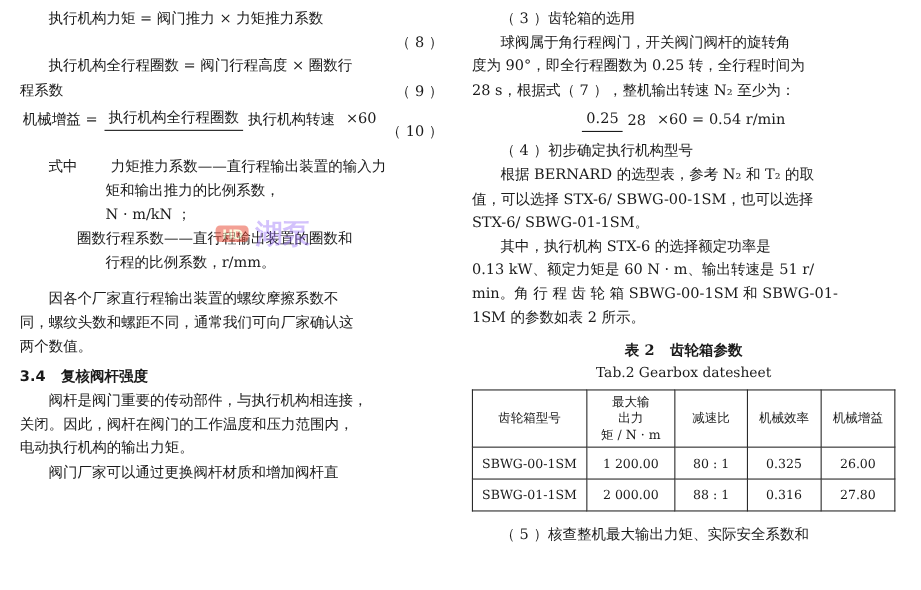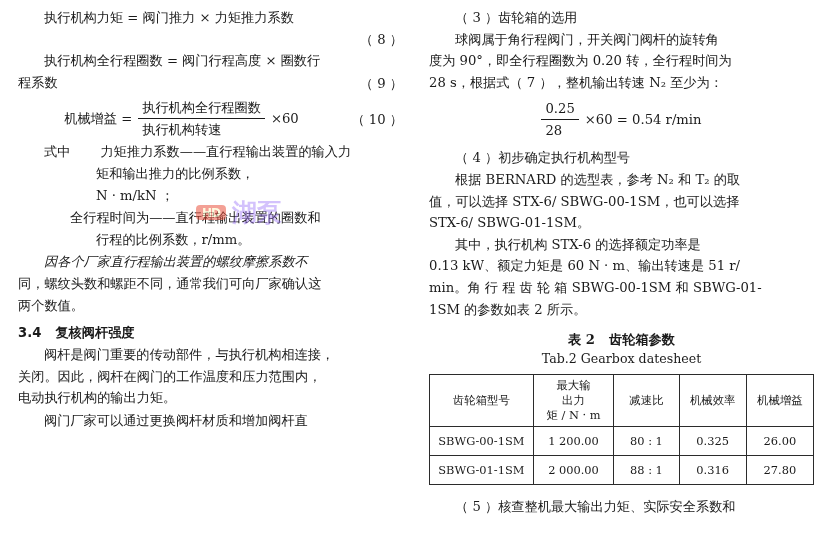--- a/index.html
+++ b/index.html
@@ -70,21 +70,21 @@
   .frac-row {
     display: flex;
     align-items: center;
     justify-content: center;
     gap: 6px;
     font-size: 13.2px;
     margin: 4px 0 6px 0;
   }
   .frac {
     display: inline-flex;
-    flex-direction: column;
+    align-items: center;
     vertical-align: middle;
   }
   .frac .num-t {
     padding: 0 4px 1px 4px;
     border-bottom: 1px solid #1a1a1a;
     line-height: 19px;
   }
   .frac .den-t {
     padding: 1px 4px 0 4px;
     line-height: 19px;
@@ -205,44 +205,44 @@
       </div>
 
       <p class="indent">
         <span>式中</span>
         <span style="margin-left:26px;">力矩推力系数——</span><span>直行程输出装置的输入力</span>
       </p>
       <p class="hang2">矩和输出推力的比例系数，</p>
       <p class="hang2">N · m/kN ；</p>
 
       <p class="hang" style="margin-top:2px;">
-        <span>全行程时间为——</span><span>直行程输出装置的圈数和</span>
+        <span>圈数行程系数——</span><span>直行程输出装置的圈数和</span>
       </p>
       <p class="hang2">行程的比例系数，r/mm。</p>
 
-      <p class="indent" style="margin-top:2px;font-style:italic;">因各个厂家直行程输出装置的螺纹摩擦系数不</p>
+      <p class="indent" style="margin-top:12px;">因各个厂家直行程输出装置的螺纹摩擦系数不</p>
       <p>同，螺纹头数和螺距不同，通常我们可向厂家确认这</p>
       <p>两个数值。</p>
 
       <div class="secthead">
         <span class="num">3.4</span><span>复核阀杆强度</span>
       </div>
 
       <p class="indent">阀杆是阀门重要的传动部件，与执行机构相连接，</p>
       <p>关闭。因此，阀杆在阀门的工作温度和压力范围内，</p>
       <p>电动执行机构的输出力矩。</p>
 
       <p class="indent" style="margin-top:2px;">阀门厂家可以通过更换阀杆材质和增加阀杆直</p>
     </div>
 
     <div class="col">
 
       <p class="indent">（ 3 ）齿轮箱的选用</p>
       <p class="indent">球阀属于角行程阀门，开关阀门阀杆的旋转角</p>
-      <p>度为 90°，即全行程圈数为 0.20 转，全行程时间为</p>
+      <p>度为 90°，即全行程圈数为 0.25 转，全行程时间为</p>
       <p>28 s，根据式（ 7 ），整机输出转速 N₂ 至少为：</p>
 
       <div class="frac-row" style="margin:6px 0 8px 0;">
         <span class="frac">
           <span class="num-t">0.25</span>
           <span class="den-t">28</span>
         </span>
         <span>×60 = 0.54 r/min</span>
       </div>
 

